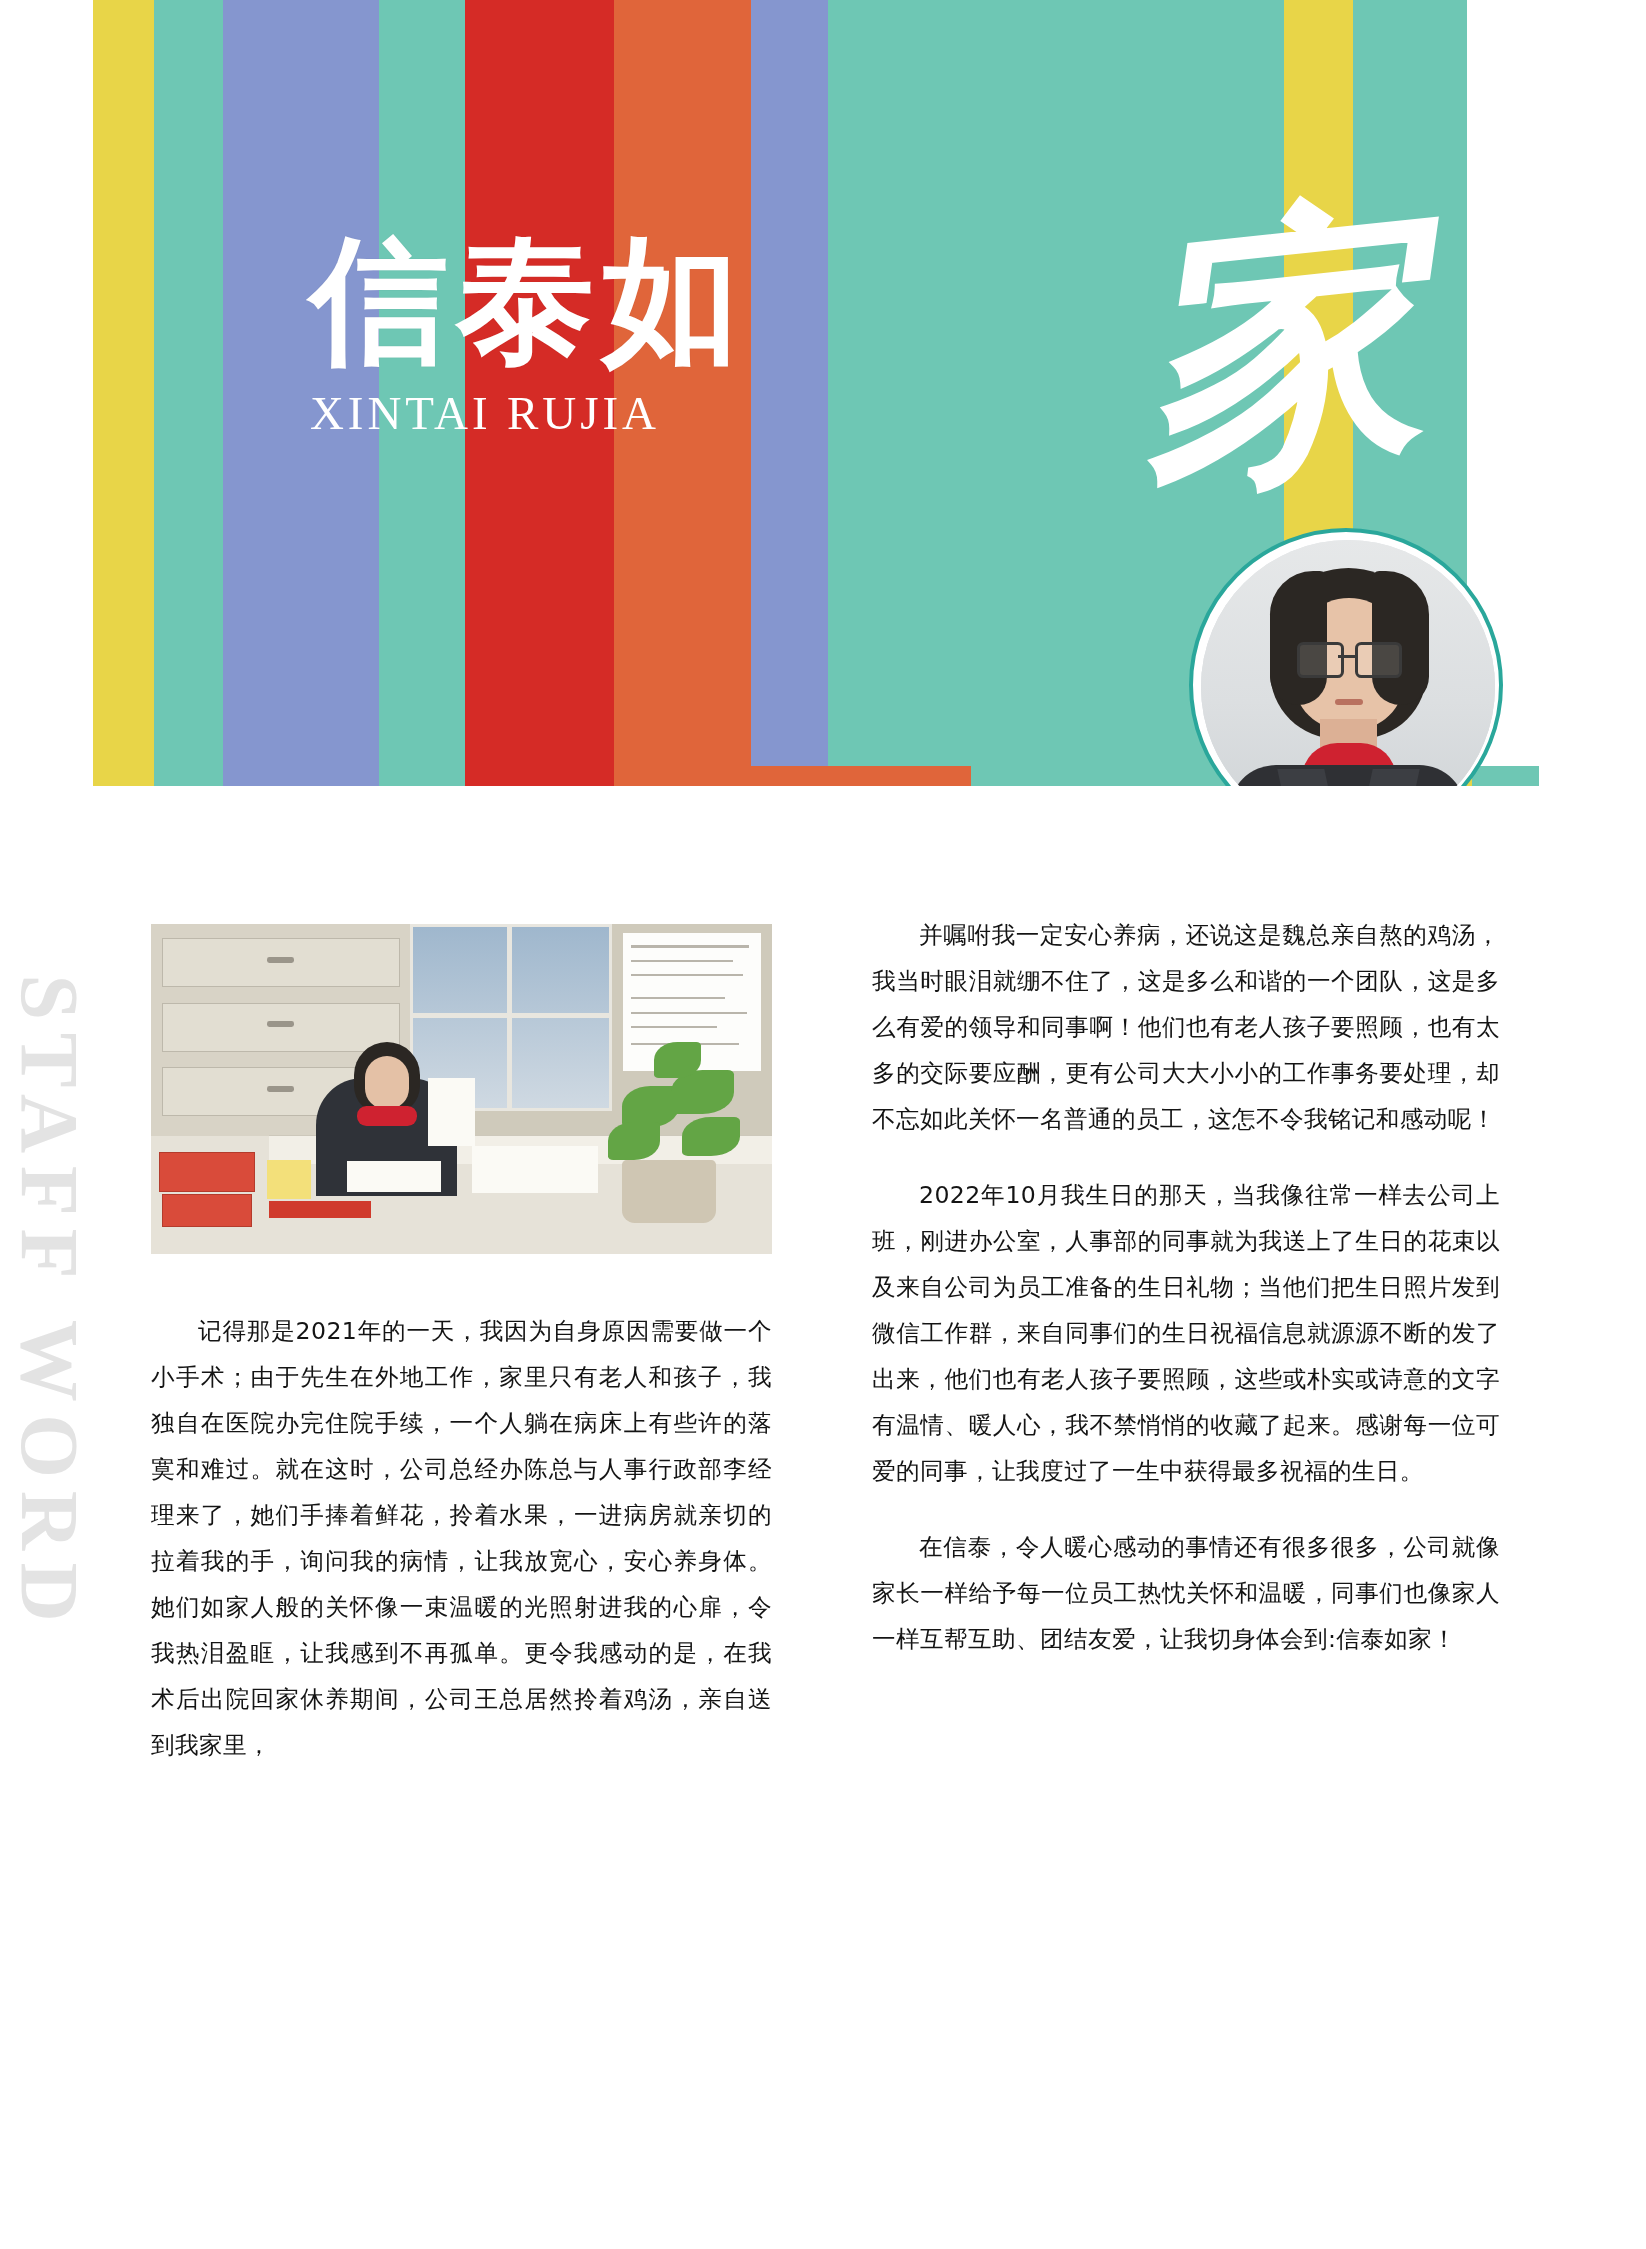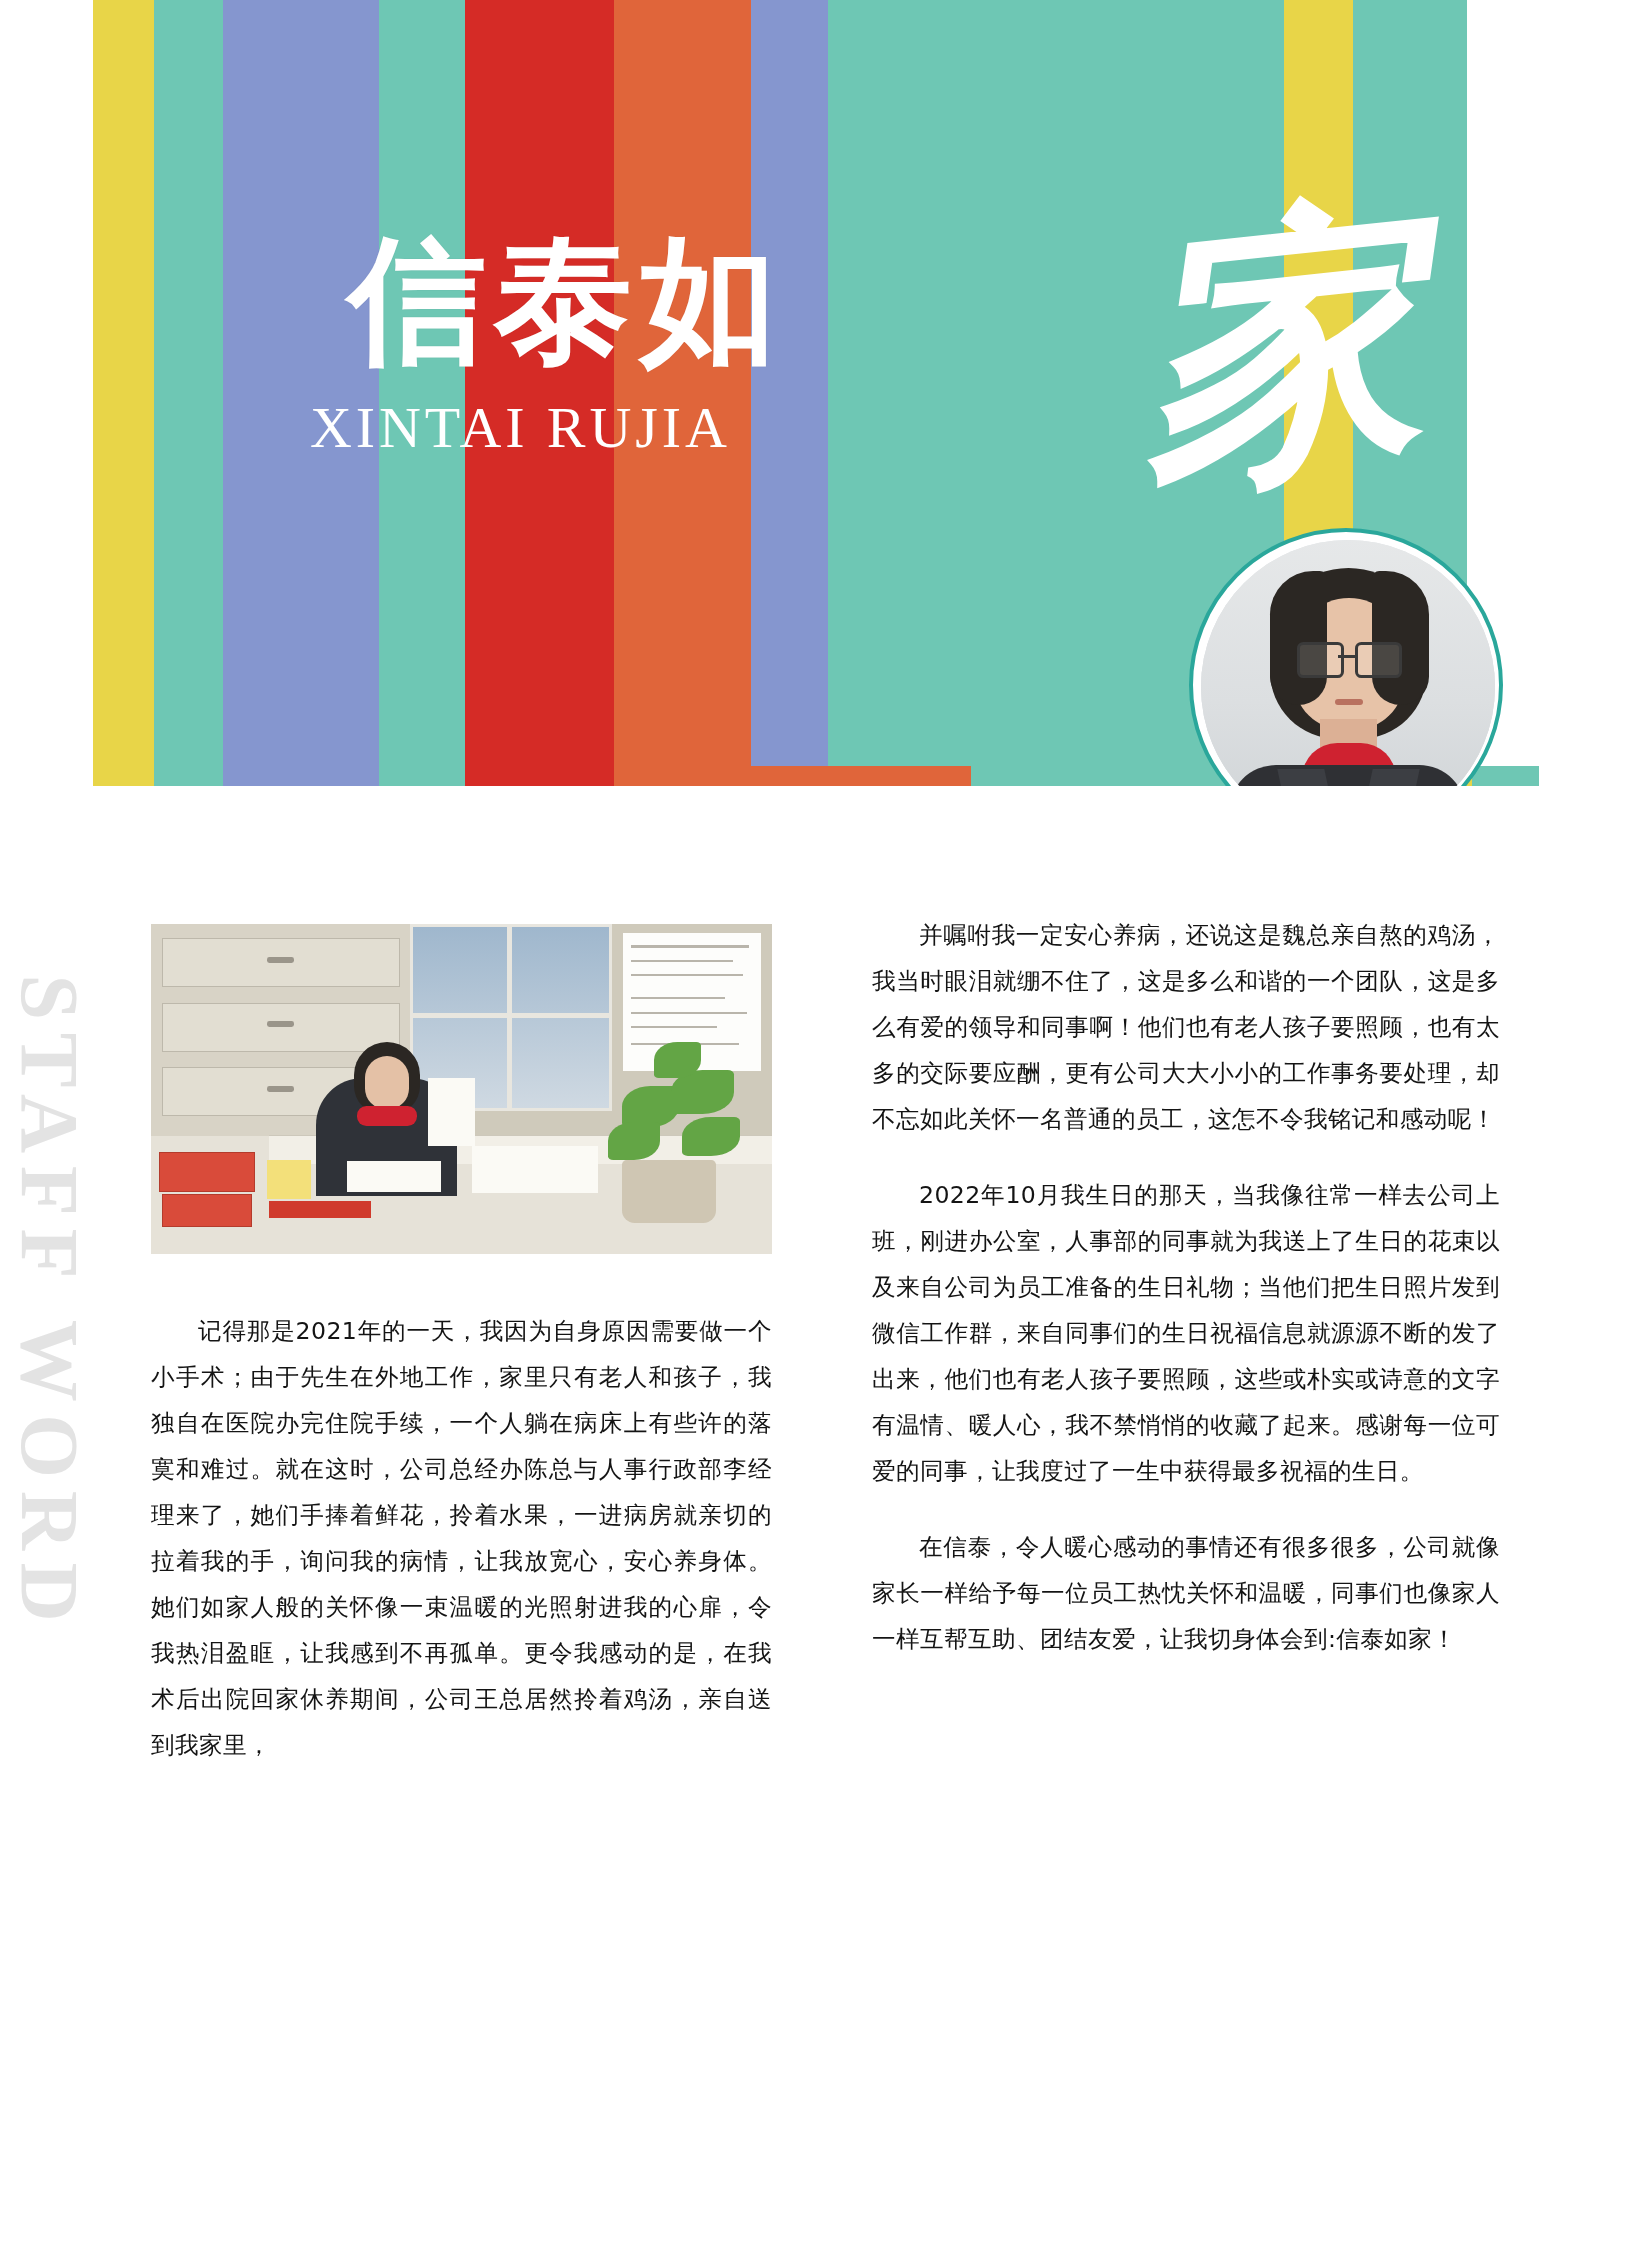--- a/index.html
+++ b/index.html
@@ -72,28 +72,27 @@
     height: 330px;
   }
   .masthead-cn {
     font-family: "DejaVu Sans", sans-serif;
     font-weight: bold;
     font-size: 138px;
     line-height: 146px;
     color: #ffffff;
     letter-spacing: 7.9px;
     text-shadow: 0 0 1.6px rgba(0,0,0,0.08);
-    margin-left: 38px;
   }
   .masthead-pinyin {
     font-family: "Liberation Serif", serif;
-    font-size: 58px;
+    font-size: 47px;
     letter-spacing: 3.9px;
     color: #ffffff;
-    margin-top: 20px;
+    margin-top: 12px;
     font-weight: 500;
   }
   .masthead-brush {
     position: absolute;
     left: 825px;
     top: -23.6px;
     font-family: "DejaVu Serif", serif;
     font-size: 283px;
     line-height: 283px;
     color: #ffffff;

